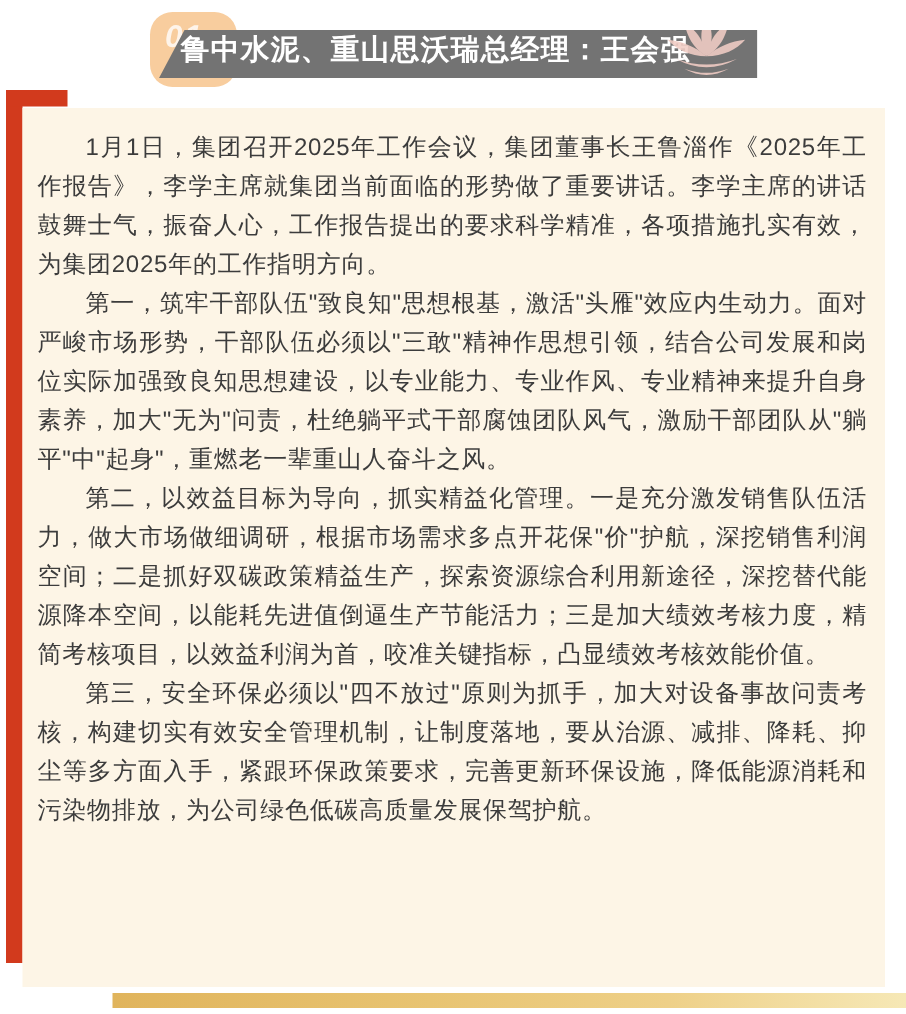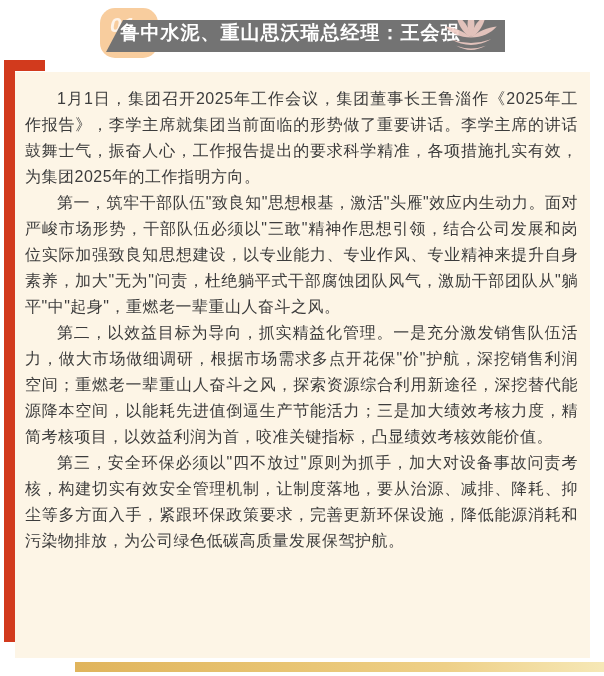--- a/index.html
+++ b/index.html
@@ -68,19 +68,19 @@
       </g>
     </svg>
   </div>
 
   <div class="bracket-v"></div>
   <div class="bracket-h"></div>
 
   <main class="content">
     <p class="para">1月1日，集团召开2025年工作会议，集团董事长王鲁淄作《2025年工作报告》，李学主席就集团当前面临的形势做了重要讲话。李学主席的讲话鼓舞士气，振奋人心，工作报告提出的要求科学精准，各项措施扎实有效，为集团2025年的工作指明方向。</p>
       <p class="para">第一，筑牢干部队伍"致良知"思想根基，激活"头雁"效应内生动力。面对严峻市场形势，干部队伍必须以"三敢"精神作思想引领，结合公司发展和岗位实际加强致良知思想建设，以专业能力、专业作风、专业精神来提升自身素养，加大"无为"问责，杜绝躺平式干部腐蚀团队风气，激励干部团队从"躺平"中"起身"，重燃老一辈重山人奋斗之风。</p>
-      <p class="para">第二，以效益目标为导向，抓实精益化管理。一是充分激发销售队伍活力，做大市场做细调研，根据市场需求多点开花保"价"护航，深挖销售利润空间；重燃老一辈重山人奋斗之风，探索资源综合利用新途径，深挖替代能源降本空间，以能耗先进值倒逼生产节能活力；三是加大绩效考核力度，精简考核项目，以效益利润为首，咬准关键指标，凸显绩效考核效能价值。</p>
+      <p class="para">第二，以效益目标为导向，抓实精益化管理。一是充分激发销售队伍活力，做大市场做细调研，根据市场需求多点开花保"价"护航，深挖销售利润空间；二是抓好双碳政策精益生产，探索资源综合利用新途径，深挖替代能源降本空间，以能耗先进值倒逼生产节能活力；三是加大绩效考核力度，精简考核项目，以效益利润为首，咬准关键指标，凸显绩效考核效能价值。</p>
       <p class="para">第三，安全环保必须以"四不放过"原则为抓手，加大对设备事故问责考核，构建切实有效安全管理机制，让制度落地，要从治源、减排、降耗、抑尘等多方面入手，紧跟环保政策要求，完善更新环保设施，降低能源消耗和污染物排放，为公司绿色低碳高质量发展保驾护航。</p>
   </main>
 
   <div class="goldbar"></div>
 
 </div>
 
 </body></html>

